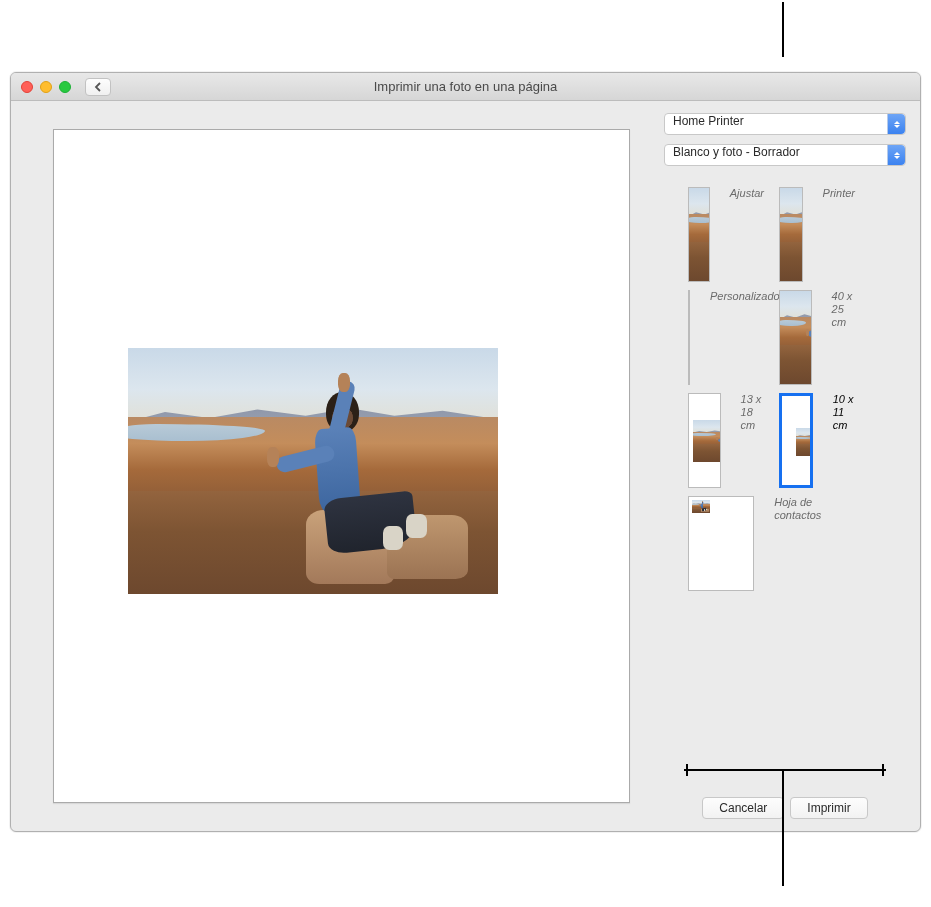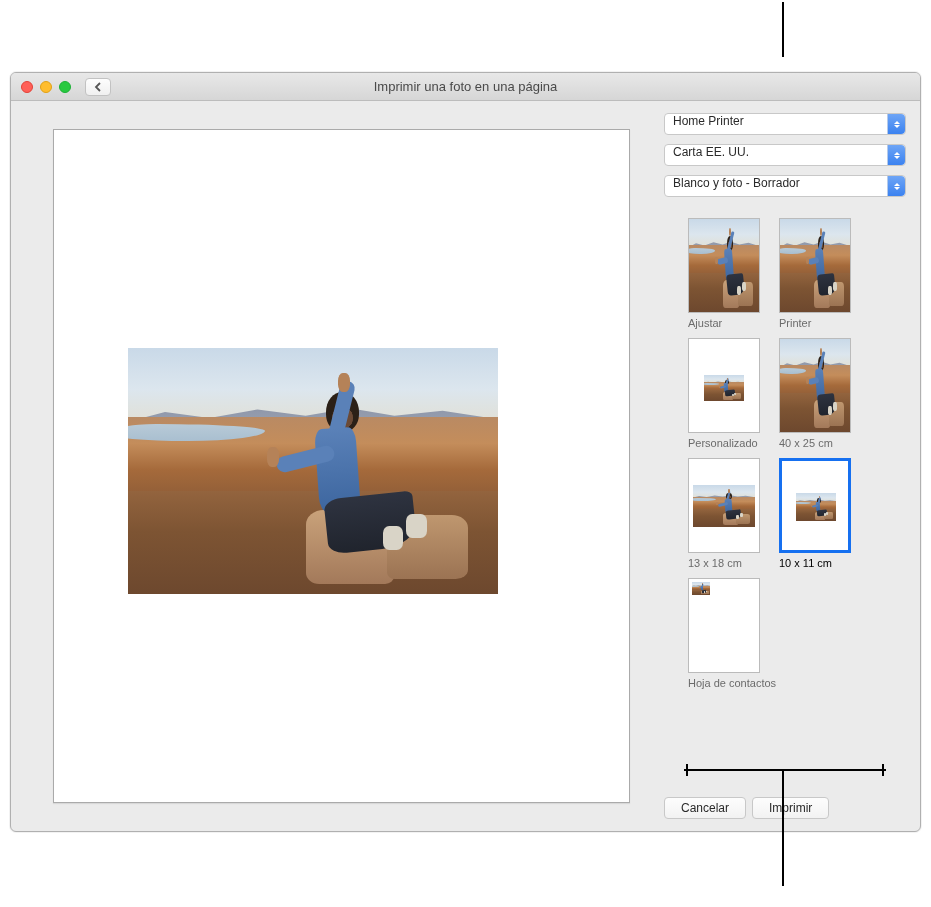--- a/index.html
+++ b/index.html
@@ -43,31 +43,31 @@
           display:flex;padding:0 22px 0 8px;font-size:12px;color:#2a2a2a;}
   .select .arrows{position:absolute;right:0;top:0;bottom:0;width:18px;border-left:1px solid #b5caea;
                   background:linear-gradient(#6ea5f6,#3b82f0);border-radius:0 4px 4px 0;
                   display:flex;flex-direction:column;align-items:center;justify-content:center;gap:1px;}
   .select .arrows span{width:0;height:0;border-left:3px solid transparent;border-right:3px solid transparent;}
   .select .arrows .up{border-bottom:3px solid #fff;}
   .select .arrows .dn{border-top:3px solid #fff;}
 
   .formats{margin-top:12px;padding-left:24px;display:grid;grid-template-columns:76px 76px;
            grid-auto-rows:auto;column-gap:15px;row-gap:8px;font-size:11px;color:#6b6b6b;}
-  .fmt{display:flex;flex-direction:column;gap:4px;}
+  .fmt{display:flex;flex-direction:row;gap:20px;font-style:italic;}
   .thumb{width:72px;height:95px;background:#fff;border:1px solid #bbb;position:relative;overflow:hidden;}
   .fmt.selected .thumb{border:3px solid #1670f0;width:72px;height:95px;}
   .fmt.selected .lbl{color:#000;font-weight:500;}
   .lbl{text-align:left;font-size:11px;line-height:13px;}
 
   .thumb .ph{position:absolute;} 
 
   .contact .thumb .ph{top:3px;left:3px;width:18px;height:14px;}
 
-  .footer{margin-top:auto;display:flex;justify-content:flex-start;gap:6px;}
+  .footer{margin-top:auto;display:flex;justify-content:center;gap:6px;}
   .btn{height:22px;padding:0 16px;font-size:12px;border:1px solid #c8c8c8;border-radius:4px;
        background:linear-gradient(#fdfdfd,#f2f2f2);color:#2a2a2a;}
 
   
   .canyon{position:relative;width:100%;height:100%;overflow:hidden;}
   .canyon .sky{position:absolute;inset:0;height:28%;
     background:linear-gradient(#c9d9e8,#dce6ee 60%,#e0e1da);}
   .canyon .mtn{position:absolute;left:0;right:0;top:22%;height:10%;
     background:linear-gradient(#8b93a8,#9aa2b0);clip-path:polygon(0 80%,10% 40%,22% 65%,35% 30%,48% 55%,60% 25%,72% 55%,85% 35%,100% 70%,100% 100%,0 100%);}
   .canyon .val{position:absolute;left:0;right:0;top:28%;height:36%;
@@ -150,27 +150,20 @@
 
       <div class="sidebar">
         <div class="select">
           <span>Home Printer</span>
           <div class="arrows">
               <span class="up"></span>
               <span class="dn"></span>
             </div>
         </div>
         <div class="select">
-          <span>Carta EE. UU.</span>
-          <div class="arrows">
-              <span class="up"></span>
-              <span class="dn"></span>
-            </div>
-        </div>
-        <div class="select">
           <span>Blanco y foto - Borrador</span>
           <div class="arrows">
               <span class="up"></span>
               <span class="dn"></span>
             </div>
         </div>
 
         <div class="formats" id="formats-grid">
             <div class="fmt">
               <div class="thumb">

